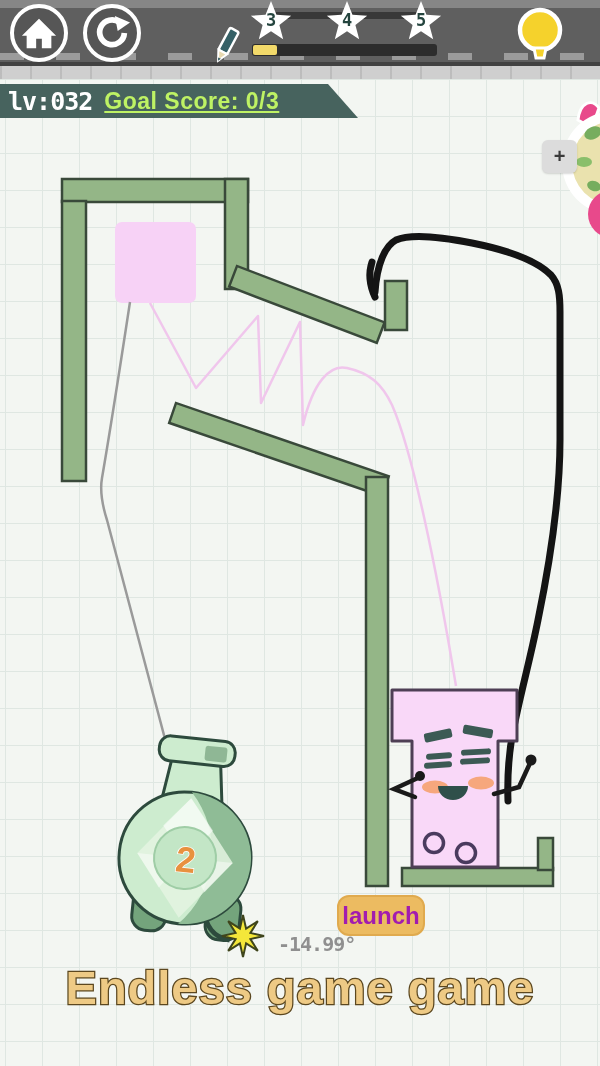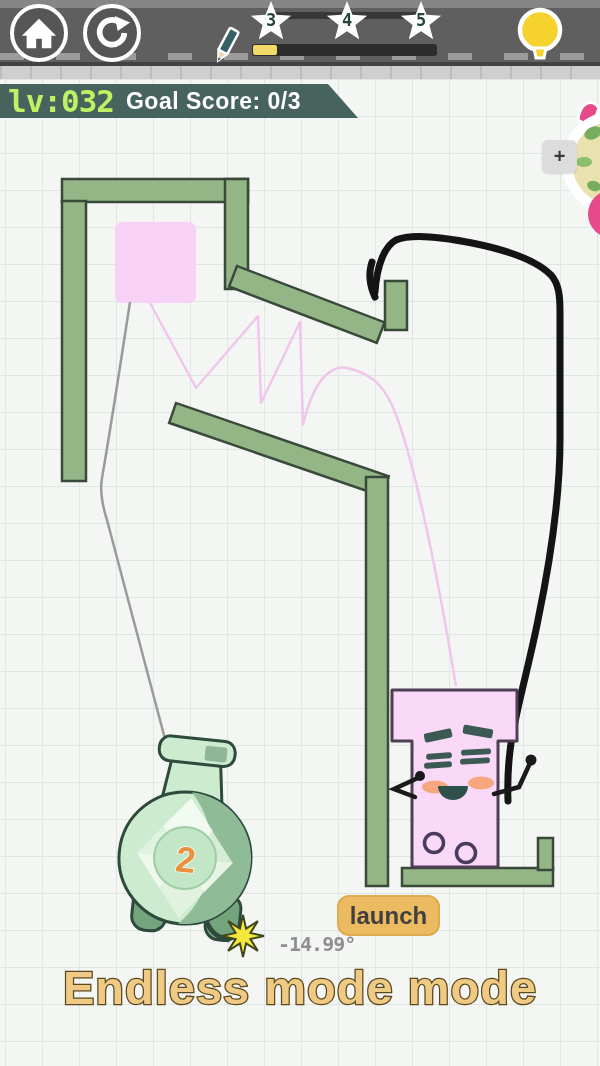--- a/index.html
+++ b/index.html
@@ -30,31 +30,31 @@
   .star{position:absolute;top:1px;width:42px;height:42px;background:#fff;
     clip-path:polygon(50% 0%,63% 33%,98% 35%,70% 57%,79% 91%,50% 72%,21% 91%,30% 57%,2% 35%,37% 33%);
     display:flex;align-items:flex-start;justify-content:center;filter:drop-shadow(0 0 1px #3a3a3a);}
   .star span{margin-top:9px;font-size:17px;font-weight:bold;color:#24443e;font-family:"DejaVu Sans Mono",monospace;}
   .star3{left:250px;} .star4{left:326px;} .star5{left:400px;}
   .bulb-wrap{position:absolute;left:510px;top:4px;width:60px;height:60px;}
   
   .banner{position:absolute;left:0;top:84px;width:360px;height:34px;background:#47635e;
     clip-path:polygon(0 0,328px 0,358px 100%,0 100%);
     display:flex;align-items:center;gap:12px;padding-left:8px;box-sizing:border-box;}
-  .lv-label{color:#bef264;font-weight:bold;font-size:31px;font-family:"DejaVu Sans Mono",monospace;letter-spacing:-1px;}
-  .goal-label{color:#ffffff;font-weight:bold;font-size:23px;letter-spacing:0.5px;}
+  .lv-label{color:#ffffff;font-weight:bold;font-size:25px;font-family:"DejaVu Sans Mono",monospace;letter-spacing:-1px;}
+  .goal-label{color:#bef264;font-weight:bold;font-size:23px;letter-spacing:0.5px;text-decoration:underline;}
   
   .plus-btn{position:absolute;left:542px;top:140px;width:35px;height:33px;background:#dcdcdc;border-radius:6px;
     display:flex;align-items:center;justify-content:center;font-size:20px;font-weight:bold;color:#3a3a3a;box-shadow:0 1px 2px rgba(0,0,0,.15);}
   
   .playfield{position:absolute;left:0;top:0;width:600px;height:1066px;}
   
-  .launch-btn{position:absolute;left:337px;top:895px;width:103px;height:41px;background:#ecbb61;border-radius:12px;
+  .launch-btn{position:absolute;left:337px;top:895px;width:88px;height:41px;background:#ecbb61;border-radius:12px;
     border:2px solid #e0aa4e;box-sizing:border-box;display:flex;align-items:center;justify-content:center;
-    font-size:24px;font-weight:bold;color:#404040;}
+    font-size:24px;font-weight:bold;color:#a21caf;}
   .angle-label{position:absolute;left:278px;top:932px;font-family:"DejaVu Sans Mono",monospace;
     font-weight:bold;font-size:20px;color:#8f8f8f;letter-spacing:-1px;}
   .mode-label{position:absolute;left:0;top:960px;width:600px;text-align:center;
     font-size:47px;font-weight:bold;color:#eeca85;letter-spacing:1px;
     -webkit-text-stroke:2.5px #5c4820;paint-order:stroke fill;
     text-shadow:0 0 1px #5c4820;}
   .bomb-num{font-family:"Liberation Sans",sans-serif;font-size:36px;font-weight:bold;
     fill:#e8913f;stroke:#ffffff;stroke-width:1.5px;paint-order:stroke fill;text-anchor:middle;}
 </style>
 </head>
@@ -202,15 +202,15 @@
 
   <div class="banner">
     <span class="lv-label">lv:032</span>
     <span class="goal-label">Goal Score: 0/3</span>
   </div>
 
   <div class="plus-btn">+</div>
 
   <div class="launch-btn">launch</div>
   <div class="angle-label">-14.99°</div>
-  <div class="mode-label">Endless mode mode</div>
+  <div class="mode-label">Endless game game</div>
 
 </div>
 
 </body></html>

